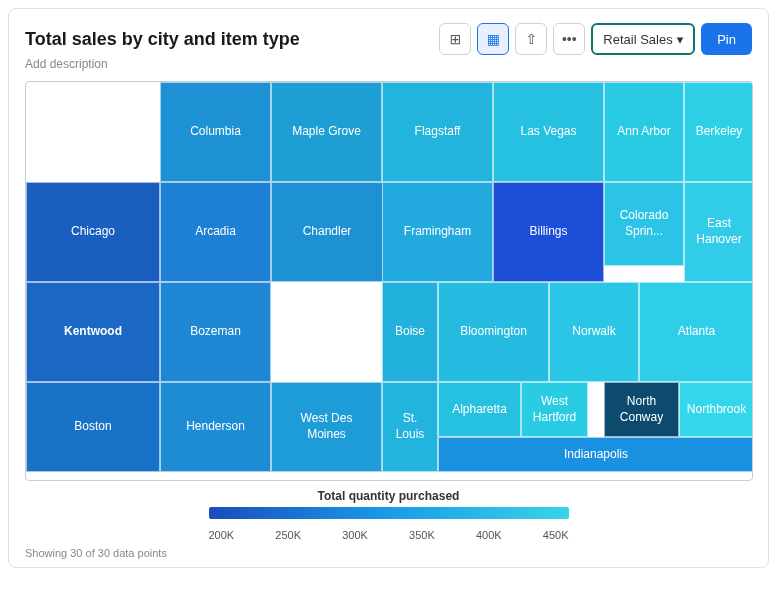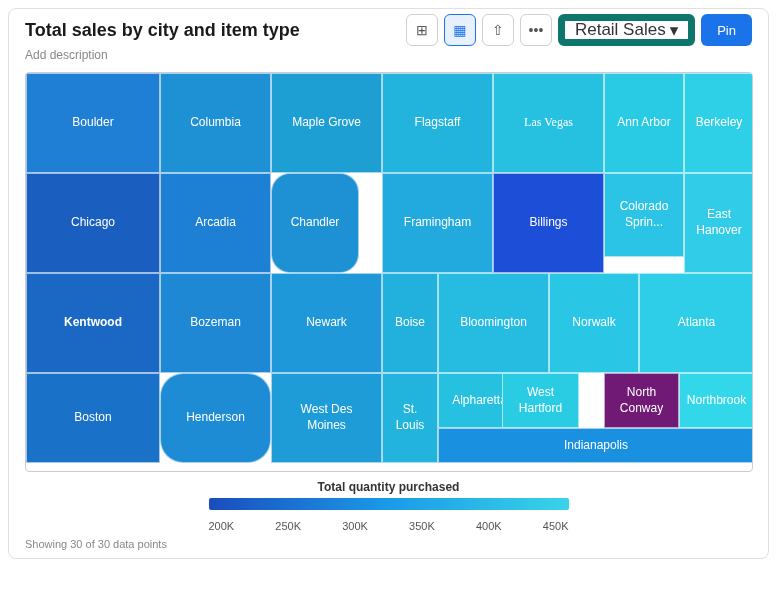--- a/index.html
+++ b/index.html
@@ -7,21 +7,21 @@
       font-family: -apple-system, BlinkMacSystemFont, 'Segoe UI', sans-serif;
       background: #fff;
       width: 777px;
       height: 598px;
       overflow: hidden;
     }
     .card {
       border: 1px solid #e0e0e0;
       border-radius: 8px;
       margin: 8px;
-      padding: 5px 16px 8px;
+      padding: 14px 16px 8px;
       background: #fff;
       width: 761px;
     }
     .header {
       display: flex;
       align-items: center;
       justify-content: space-between;
       margin-bottom: 2px;
     }
     .title {
@@ -38,29 +38,29 @@
       width: 32px; height: 32px;
       border: 1px solid #d0d0d0;
       border-radius: 6px;
       background: #fff;
       display: flex; align-items: center; justify-content: center;
       cursor: pointer;
       font-size: 14px;
       color: #555;
     }
     .retail-btn {
-      border: 7px solid #0f766e;
+      border: 2px solid #0f766e;
       border-radius: 6px;
       background: #fff;
       padding: 0 10px;
       height: 32px;
       display: flex; align-items: center;
       gap: 4px;
       cursor: pointer;
-      font-size: 17px;
+      font-size: 13px;
       color: #333;
     }
     .pin-btn {
       background: #1a73e8;
       color: #fff;
       border: none;
       border-radius: 6px;
       padding: 0 16px;
       height: 32px;
       font-size: 13px;
@@ -154,103 +154,97 @@
       <button class="retail-btn">
         <span>Retail Sales</span>
         <span>▾</span>
       </button>
       <button class="pin-btn">Pin</button>
     </div>
   </div>
   <div class="subtitle">Add description</div>
 
   <div class="treemap-container" id="treemap">
-      <div class="treemap-cell" style="left: 0px; top: 0px; width: 134px; height: 100px; background: rgb(30, 127, 212);">
-        <span class="cell-label" style="white-space: pre-line;">Boulder</span>
-      </div>
       <div class="treemap-cell" style="left: 134px; top: 0px; width: 111px; height: 100px; background: rgb(30, 144, 212);">
         <span class="cell-label" style="white-space: pre-line;">Columbia</span>
       </div>
       <div class="treemap-cell" style="left: 245px; top: 0px; width: 111px; height: 100px; background: rgb(30, 159, 212);">
         <span class="cell-label" style="white-space: pre-line;">Maple Grove</span>
       </div>
       <div class="treemap-cell" style="left: 356px; top: 0px; width: 111px; height: 100px; background: rgb(34, 180, 220);">
         <span class="cell-label" style="white-space: pre-line;">Flagstaff</span>
       </div>
       <div class="treemap-cell" style="left: 467px; top: 0px; width: 111px; height: 100px; background: rgb(38, 192, 224);">
-        <span class="cell-label" style="white-space: pre-line; font-family: Liberation Serif, serif;">Las Vegas</span>
+        <span class="cell-label" style="white-space: pre-line;">Las Vegas</span>
       </div>
       <div class="treemap-cell" style="left: 578px; top: 0px; width: 80px; height: 100px; background: rgb(41, 202, 228);">
         <span class="cell-label" style="white-space: pre-line;">Ann Arbor</span>
       </div>
       <div class="treemap-cell" style="left: 658px; top: 0px; width: 70px; height: 100px; background: rgb(46, 208, 232);">
         <span class="cell-label" style="white-space: pre-line;">Berkeley</span>
       </div>
       <div class="treemap-cell" style="left: 0px; top: 100px; width: 134px; height: 100px; background: rgb(26, 94, 192);">
         <span class="cell-label" style="white-space: pre-line;">Chicago</span>
       </div>
       <div class="treemap-cell" style="left: 134px; top: 100px; width: 111px; height: 100px; background: rgb(30, 128, 212);">
         <span class="cell-label" style="white-space: pre-line;">Arcadia</span>
       </div>
-      <div class="treemap-cell" style="left: 245px; top: 100px; width: 88px; height: 100px; background: rgb(30, 144, 212); border-radius: 19px;">
+      <div class="treemap-cell" style="left: 245px; top: 100px; width: 112px; height: 100px; background: rgb(30, 144, 212);">
         <span class="cell-label" style="white-space: pre-line;">Chandler</span>
       </div>
       <div class="treemap-cell" style="left: 356px; top: 100px; width: 111px; height: 100px; background: rgb(34, 170, 222);">
         <span class="cell-label" style="white-space: pre-line;">Framingham</span>
       </div>
       <div class="treemap-cell" style="left: 467px; top: 100px; width: 111px; height: 100px; background: #1d4ed8;">
         <span class="cell-label" style="white-space: pre-line;">Billings</span>
       </div>
       <div class="treemap-cell" style="left: 578px; top: 100px; width: 80px; height: 84px; background: rgb(44, 196, 230);">
         <span class="cell-label" style="white-space: pre-line;">Colorado Sprin...</span>
       </div>
       <div class="treemap-cell" style="left: 658px; top: 100px; width: 70px; height: 100px; background: rgb(48, 204, 232);">
         <span class="cell-label" style="white-space: pre-line;">East Hanover</span>
       </div>
       <div class="treemap-cell" style="left: 0px; top: 200px; width: 134px; height: 100px; background: rgb(26, 104, 196);">
         <span class="cell-label" style="white-space: pre-line; font-weight: bold;">Kentwood</span>
       </div>
       <div class="treemap-cell" style="left: 134px; top: 200px; width: 111px; height: 100px; background: rgb(30, 136, 212);">
         <span class="cell-label" style="white-space: pre-line;">Bozeman</span>
       </div>
-      <div class="treemap-cell" style="left: 245px; top: 200px; width: 111px; height: 100px; background: rgb(30, 152, 216);">
-        <span class="cell-label" style="white-space: pre-line;">Newark</span>
-      </div>
       <div class="treemap-cell" style="left: 356px; top: 200px; width: 56px; height: 100px; background: rgb(34, 176, 220);">
         <span class="cell-label" style="white-space: pre-line;">Boise</span>
       </div>
       <div class="treemap-cell" style="left: 412px; top: 200px; width: 111px; height: 100px; background: rgb(38, 188, 226);">
         <span class="cell-label" style="white-space: pre-line;">Bloomington</span>
       </div>
       <div class="treemap-cell" style="left: 523px; top: 200px; width: 90px; height: 100px; background: rgb(42, 198, 230);">
         <span class="cell-label" style="white-space: pre-line;">Norwalk</span>
       </div>
       <div class="treemap-cell" style="left: 613px; top: 200px; width: 115px; height: 100px; background: rgb(46, 206, 232);">
         <span class="cell-label" style="white-space: pre-line;">Atlanta</span>
       </div>
       <div class="treemap-cell" style="left: 0px; top: 300px; width: 134px; height: 90px; background: rgb(26, 114, 200);">
         <span class="cell-label" style="white-space: pre-line;">Boston</span>
       </div>
-      <div class="treemap-cell" style="left: 134px; top: 300px; width: 111px; height: 90px; background: rgb(30, 140, 212); border-radius: 23px;">
+      <div class="treemap-cell" style="left: 134px; top: 300px; width: 111px; height: 90px; background: rgb(30, 140, 212);">
         <span class="cell-label" style="white-space: pre-line;">Henderson</span>
       </div>
       <div class="treemap-cell" style="left: 245px; top: 300px; width: 111px; height: 90px; background: rgb(30, 156, 216);">
         <span class="cell-label" style="white-space: pre-line;">West Des
 Moines</span>
       </div>
       <div class="treemap-cell" style="left: 356px; top: 300px; width: 56px; height: 90px; background: rgb(34, 180, 220);">
         <span class="cell-label" style="white-space: pre-line;">St. Louis</span>
       </div>
       <div class="treemap-cell" style="left: 412px; top: 300px; width: 83px; height: 55px; background: rgb(38, 192, 224);">
         <span class="cell-label" style="white-space: pre-line;">Alpharetta</span>
       </div>
-      <div class="treemap-cell" style="left: 476px; top: 300px; width: 77px; height: 55px; background: rgb(42, 204, 228);">
+      <div class="treemap-cell" style="left: 495px; top: 300px; width: 67px; height: 55px; background: rgb(42, 204, 228);">
         <span class="cell-label" style="white-space: pre-line;">West Hartford</span>
       </div>
-      <div class="treemap-cell" style="left: 578px; top: 300px; width: 75px; height: 55px; background: #701a75;">
+      <div class="treemap-cell" style="left: 578px; top: 300px; width: 75px; height: 55px; background: #0c4a6e;">
         <span class="cell-label" style="white-space: pre-line;">North
 Conway</span>
       </div>
       <div class="treemap-cell" style="left: 653px; top: 300px; width: 75px; height: 55px; background: rgb(50, 216, 234);">
         <span class="cell-label" style="white-space: pre-line;">Northbrook</span>
       </div>
       <div class="treemap-cell" style="left: 412px; top: 355px; width: 316px; height: 35px; background: rgb(26, 144, 224);">
         <span class="cell-label" style="white-space: pre-line;">Indianapolis</span>
       </div>
     </div>

